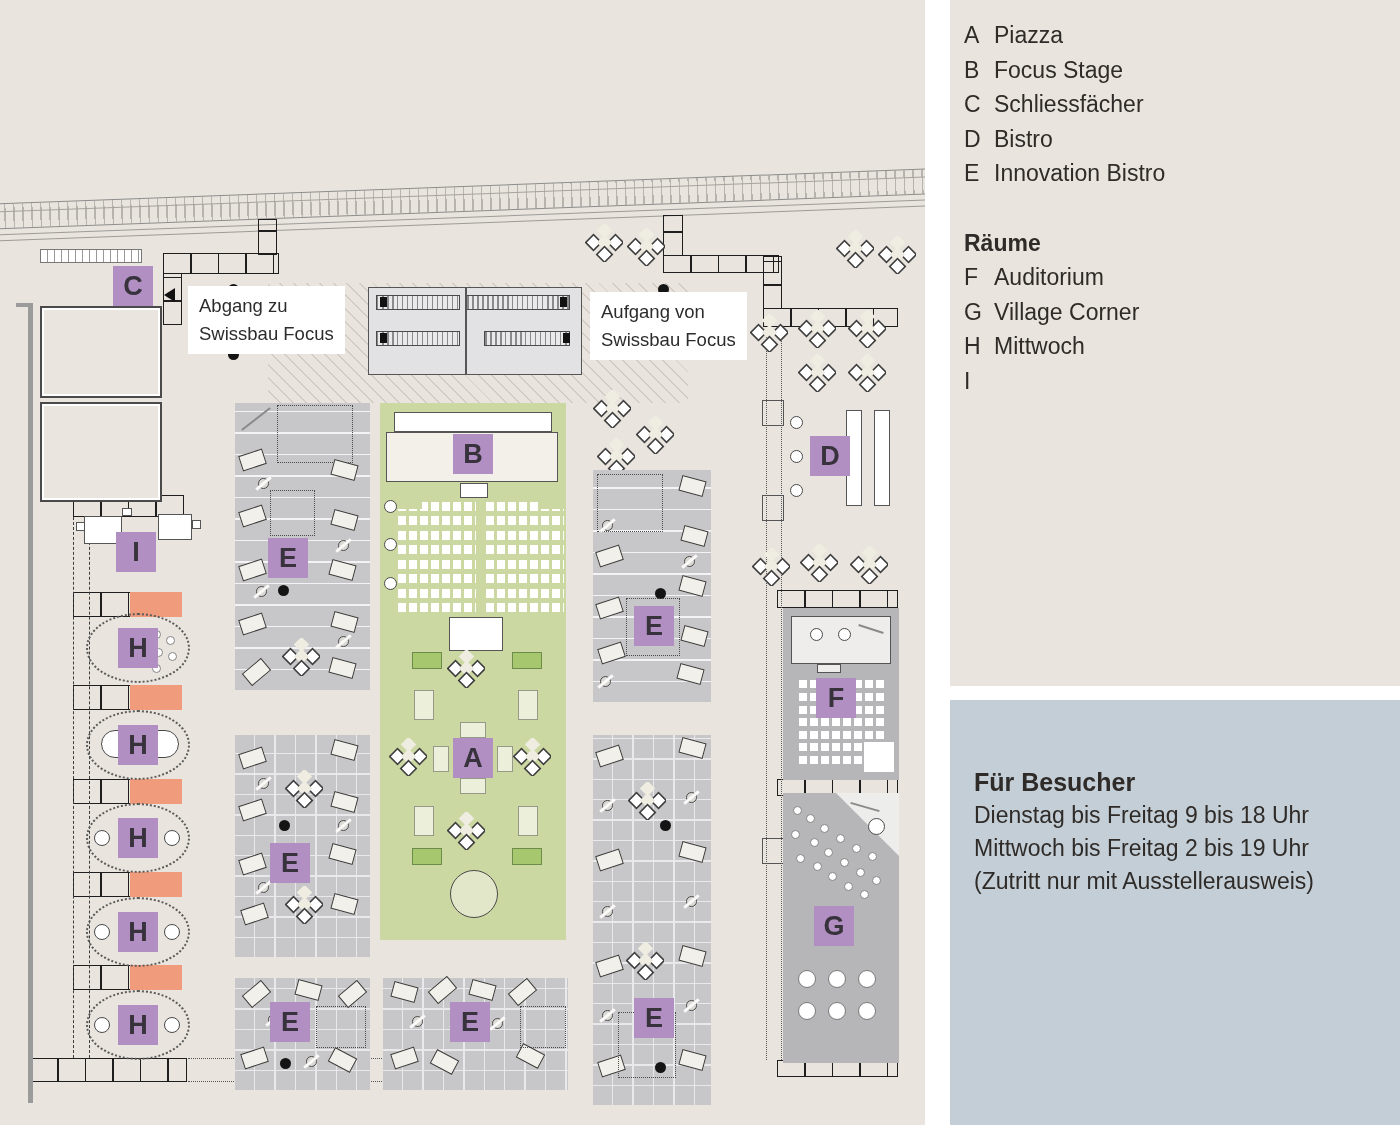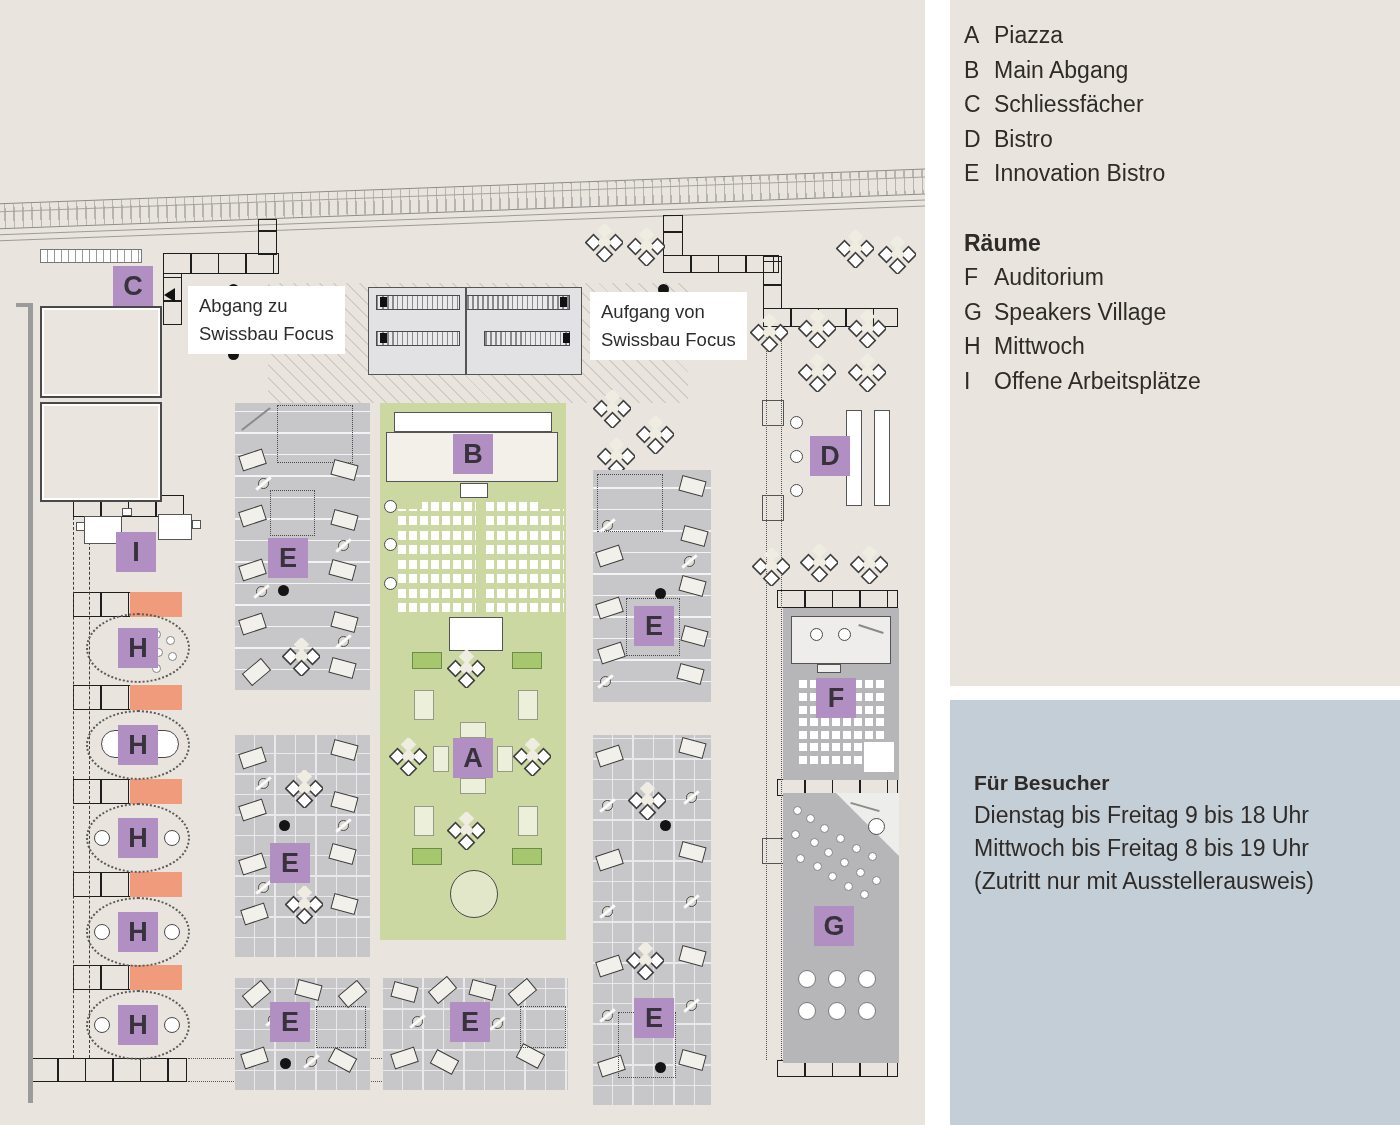--- a/index.html
+++ b/index.html
@@ -82,21 +82,21 @@
   .mk{position:absolute;width:40px;height:40px;background:#b18fc2;display:flex;align-items:center;justify-content:center;
       font-size:27px;font-weight:700;color:#37323b;z-index:6;}
 
   
   .legend{position:absolute;left:950px;top:0;width:450px;height:686px;background:#e9e4dd;padding:18px 0 0 14px;}
   .lg-row{display:flex;font-size:23px;color:#2e2b28;line-height:34.5px;}
   .lg-key{width:30px;flex:0 0 30px;}
   .lg-head{font-size:23px;font-weight:700;color:#2e2b28;line-height:34.5px;margin-top:35px;}
   .hours{position:absolute;left:950px;top:700px;width:450px;height:425px;background:#c4ced6;padding:22px 24px;color:#2f2b28;}
   .hours h2{margin:0 0 0 0;font-size:24px;font-weight:700;letter-spacing:.4px;}
-  .hrs-sub{font-size:21px;font-weight:700;margin-top:44px;line-height:33px;}
+  .hrs-sub{font-size:25px;font-weight:700;margin-top:44px;line-height:33px;}
   .hrs-line{font-size:23px;line-height:33px;}
 </style>
 </head>
 <body>
 
 <svg width="0" height="0" style="position:absolute">
   <defs>
     <g id="clus">
       <rect x="14" y="1" width="11" height="11" transform="rotate(45 19.5 6.5)" fill="#efece1"></rect>
       <rect x="3" y="13" width="11" height="11" transform="rotate(45 8.5 18.5)" fill="#fff" stroke="#3e3e3e" stroke-width="1.6"></rect>
@@ -461,53 +461,52 @@
     <div class="mk" style="left:118px;top:1005px">H</div>
   </div>
 
   <div class="legend">
     <div class="lg-row">
       <span class="lg-key">A</span>
       <span class="lg-label">Piazza</span>
     </div>
     <div class="lg-row">
       <span class="lg-key">B</span>
-      <span class="lg-label">Main Abgang</span>
+      <span class="lg-label">Focus Stage</span>
     </div>
     <div class="lg-row">
       <span class="lg-key">C</span>
       <span class="lg-label">Schliessfächer</span>
     </div>
     <div class="lg-row">
       <span class="lg-key">D</span>
       <span class="lg-label">Bistro</span>
     </div>
     <div class="lg-row">
       <span class="lg-key">E</span>
       <span class="lg-label">Innovation Bistro</span>
     </div>
     <div class="lg-head">Räume</div>
     <div class="lg-row">
       <span class="lg-key">F</span>
       <span class="lg-label">Auditorium</span>
     </div>
     <div class="lg-row">
       <span class="lg-key">G</span>
-      <span class="lg-label">Speakers Village</span>
+      <span class="lg-label">Village Corner</span>
     </div>
     <div class="lg-row">
       <span class="lg-key">H</span>
       <span class="lg-label">Mittwoch</span>
     </div>
     <div class="lg-row">
       <span class="lg-key">I</span>
-      <span class="lg-label">Offene Arbeitsplätze</span>
     </div>
   </div>
 
   <div class="hours">
     <div class="hrs-sub">Für Besucher</div>
     <div class="hrs-line">Dienstag bis Freitag 9 bis 18 Uhr</div>
-    <div class="hrs-line">Mittwoch bis Freitag 8 bis 19 Uhr</div>
+    <div class="hrs-line">Mittwoch bis Freitag 2 bis 19 Uhr</div>
     <div class="hrs-line">(Zutritt nur mit Ausstellerausweis)</div>
   </div>
 
 </div>
 
 </body></html>

